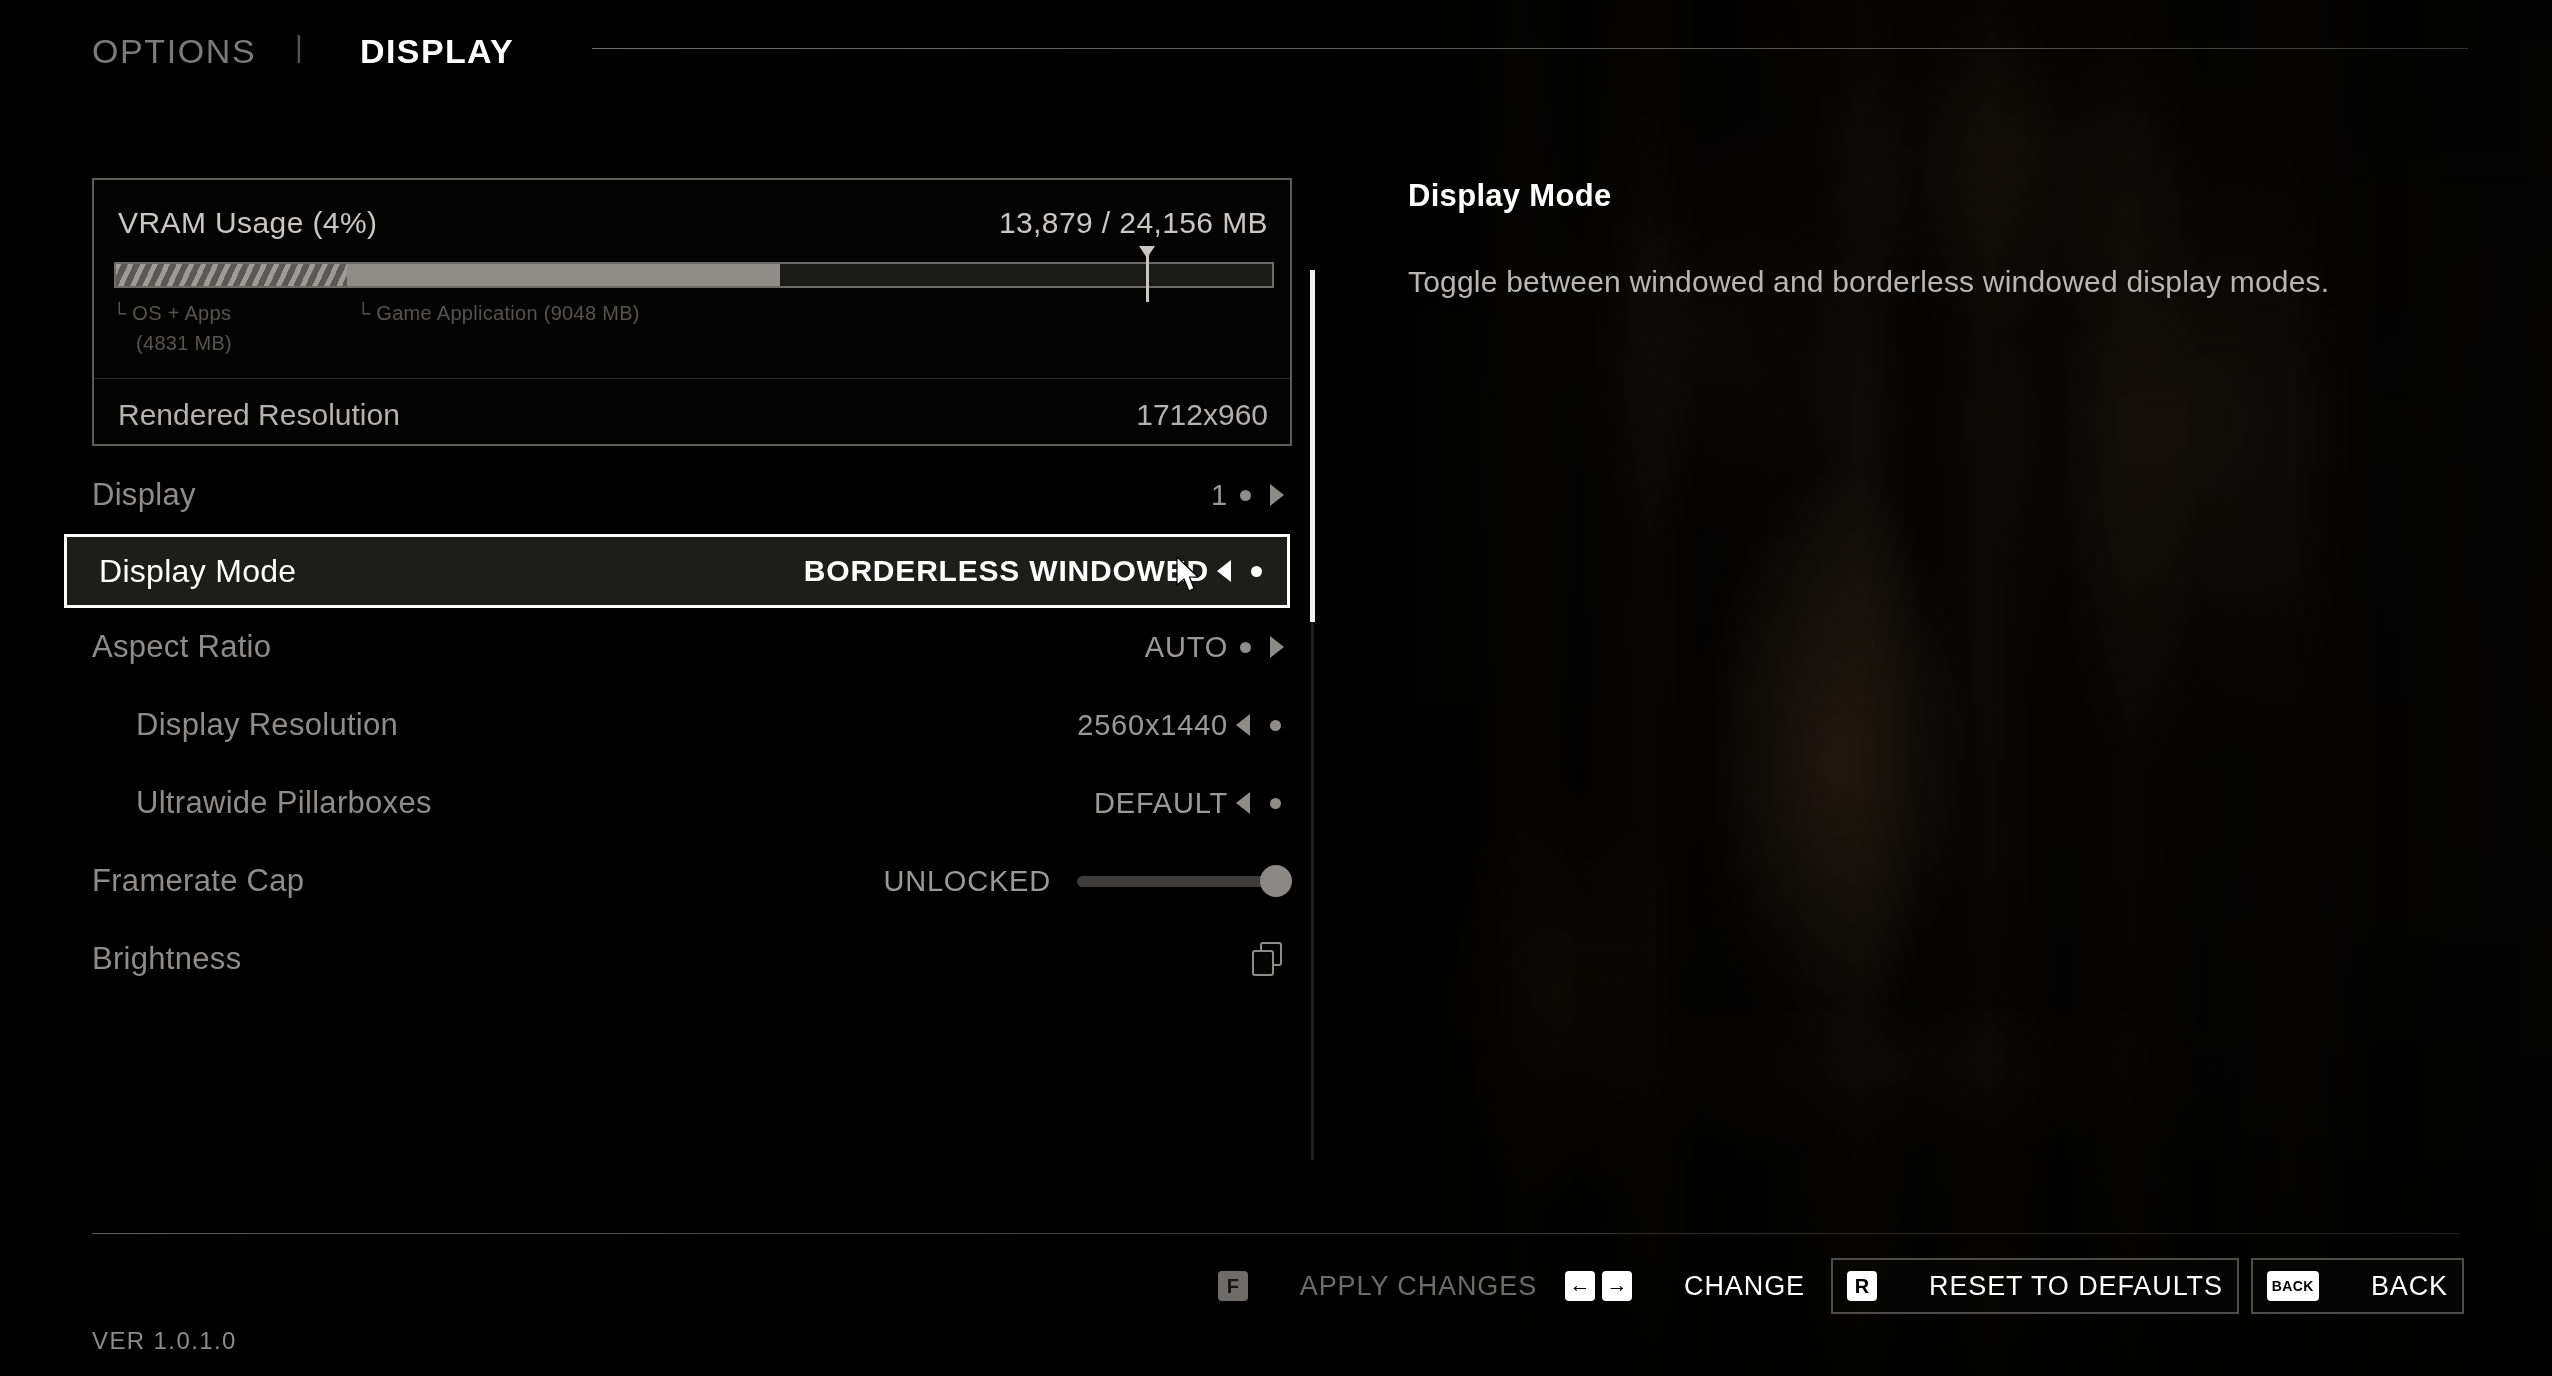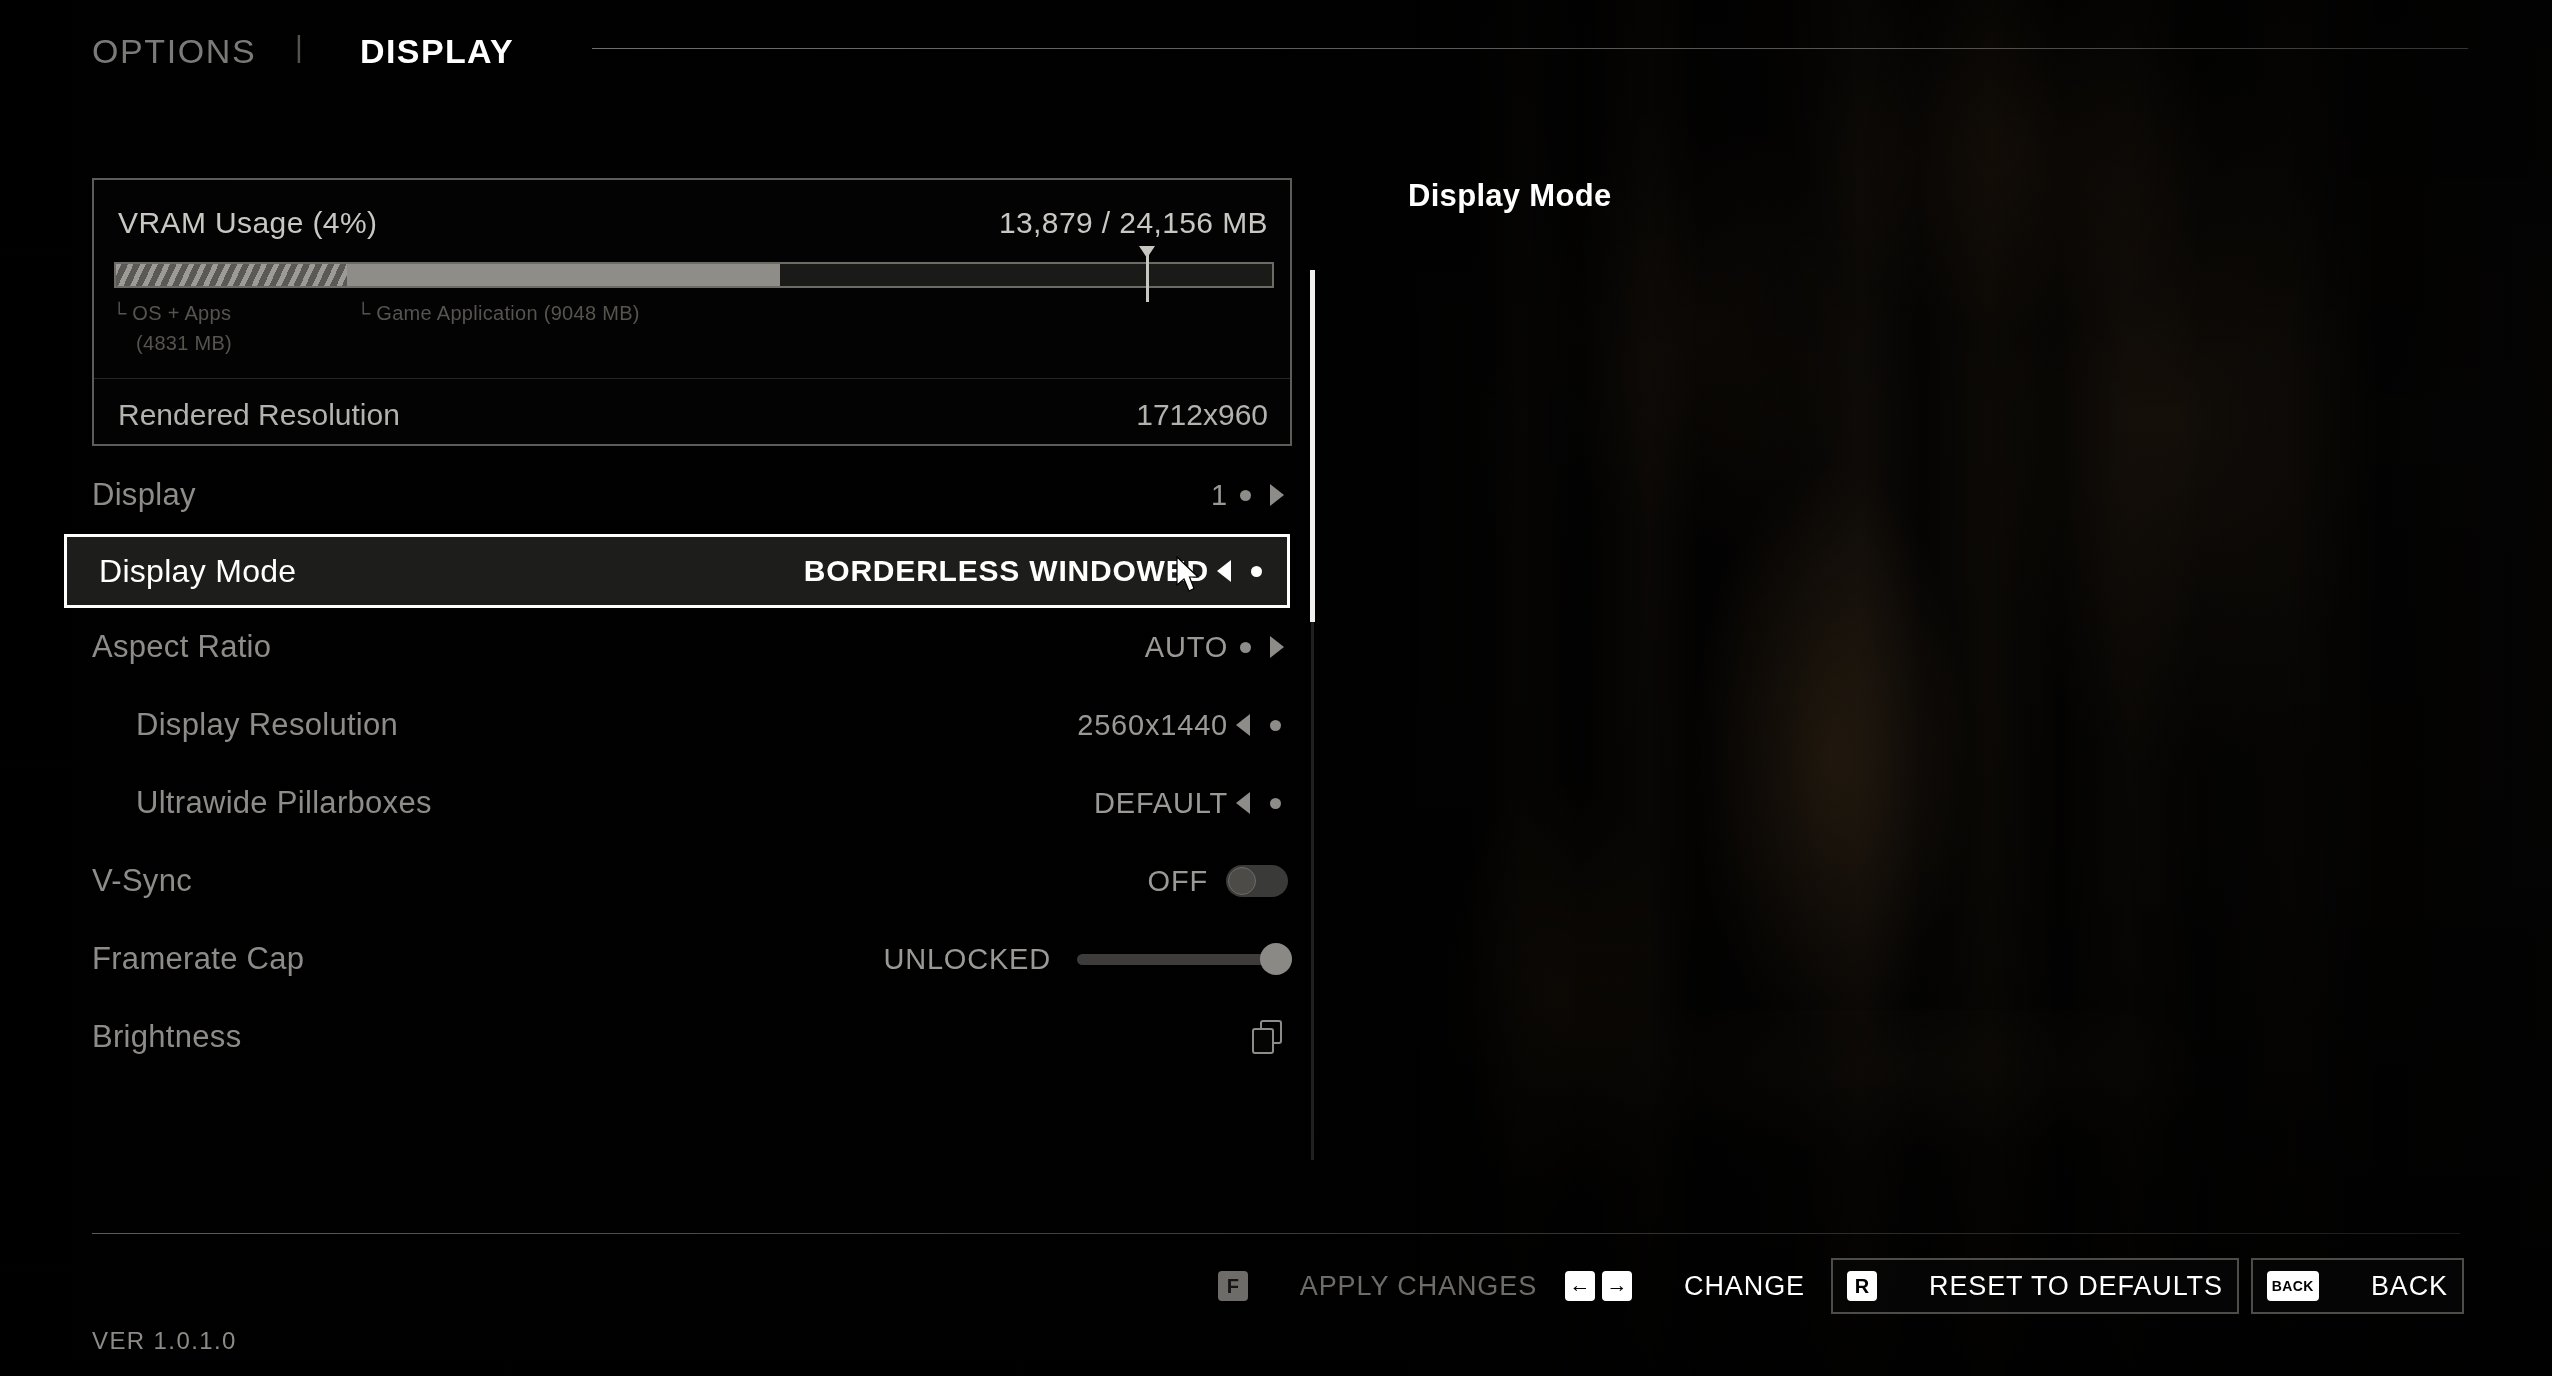--- a/index.html
+++ b/index.html
@@ -490,29 +490,20 @@
           <span class="row-value">DEFAULT</span>
           <span class="arrow-left">
             <span class="tri-l"></span>
           </span>
           <span class="dot-spacer">
             <span class="dot"></span>
           </span>
         </div>
       </div>
       <div class="row">
-        <div class="row-label">V-Sync</div>
-        <div class="row-right">
-          <span class="row-value">OFF</span>
-          <span class="toggle">
-            <span class="knob"></span>
-          </span>
-        </div>
-      </div>
-      <div class="row">
         <div class="row-label">Framerate Cap</div>
         <div class="row-right">
           <span class="row-value">UNLOCKED</span>
           <span class="slider">
             <span class="track"></span>
             <span class="s-knob" style="right: 0%;"></span>
           </span>
         </div>
       </div>
       <div class="row">
@@ -527,20 +518,21 @@
     </div>
 </div>
 
 <div id="scrollbar">
   <div id="scroll-track"></div>
   <div id="scroll-thumb"></div>
 </div>
 
 <div id="desc">
   <div id="desc-title">Display Mode</div>
+  <div id="desc-body">Toggle between windowed and borderless windowed display modes.</div>
 </div>
 
 <div id="footer-rule"></div>
 <div id="version">VER 1.0.1.0</div>
 <div id="actions">
     <div class="action disabled">
       <div class="keycap-pair">
         <span class="keycap">F</span>
       </div>
       <span class="action-label">APPLY CHANGES</span>

